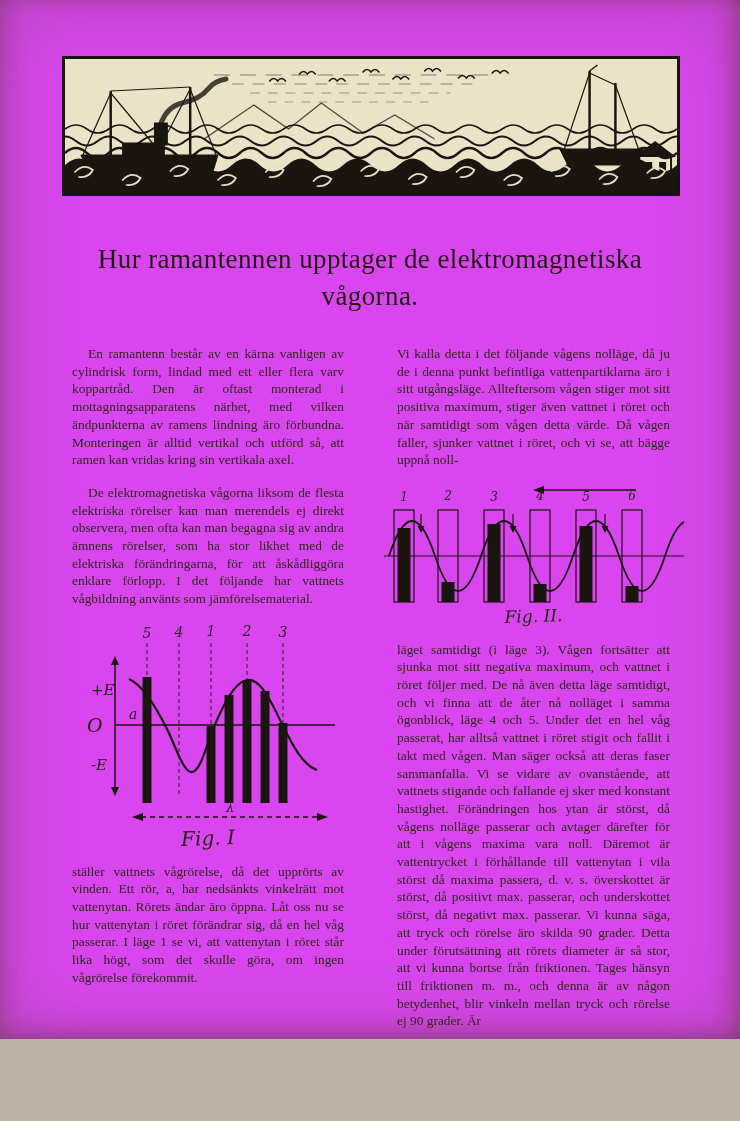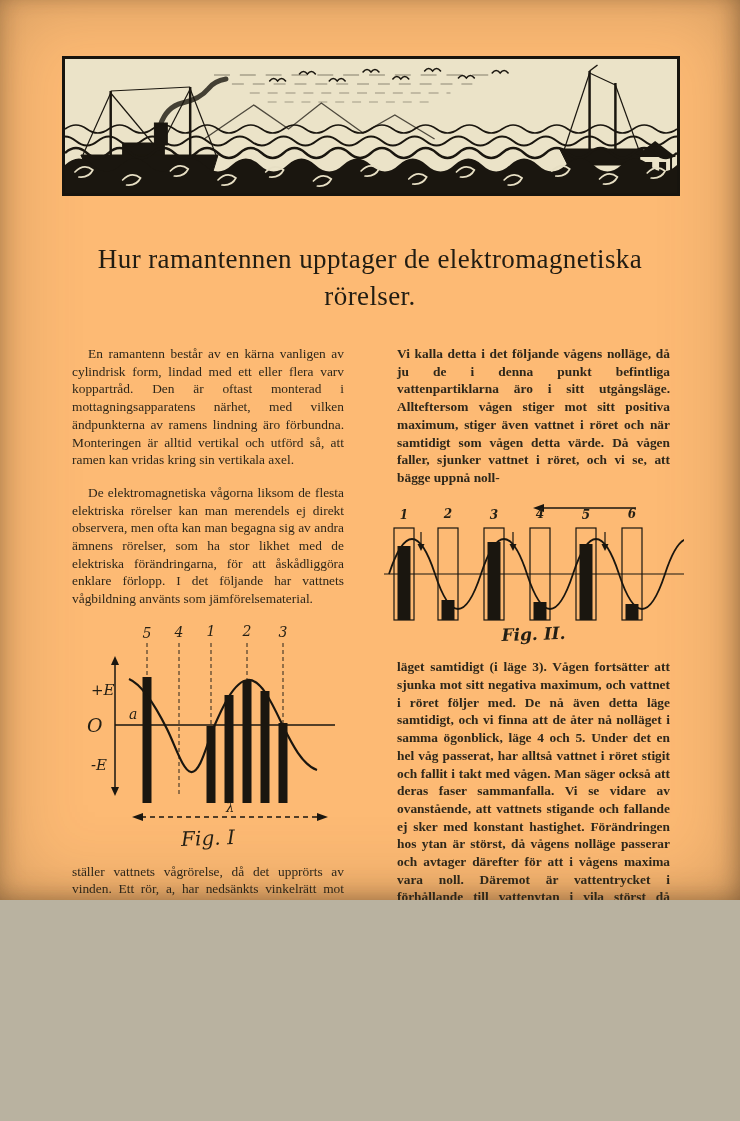--- a/index.html
+++ b/index.html
@@ -1,20 +1,20 @@
 <!DOCTYPE html>
 <html><head>
 <meta charset="utf-8">
 <style>
   * { margin:0; padding:0; box-sizing:border-box; }
   html,body { width:740px; height:1121px; }
   body { background:#b9b2a0; font-family:"Liberation Serif", serif; }
   .paper {
-    position:relative; width:740px; height:900px; overflow:hidden;
-    background:#fdba74;
+    position:relative; width:740px; height:1039px; overflow:hidden;
+    background:#d946ef;
     box-shadow: inset 0 0 80px rgba(96,74,43,.30),
                 inset -12px 0 26px -10px rgba(60,40,20,.38),
                 inset 0 -14px 30px -12px rgba(60,40,20,.30),
                 inset 12px 0 26px -12px rgba(60,40,20,.22);
     color:#2b2417;
   }
   .illus {
     position:absolute; left:62px; top:56px; width:618px; height:140px;
     border:3px solid #17140e; background:#ebe3c8;
   }
@@ -23,21 +23,21 @@
     position:absolute; left:0; right:0; top:241px; text-align:center;
     font-size:27px; font-weight:400; line-height:37px; letter-spacing:.4px;
     color:#211c12; font-family:"Liberation Serif", serif;
   }
   .col {
     position:absolute; top:330px; width:302px;
     font-size:13.4px; line-height:17.7px; text-align:justify;
     color:#2e271a;
   }
   .col-left { left:57px; }
-  .col-right { left:382px; width:303px;font-weight:bold; }
+  .col-right { left:382px; width:303px; }
   .col p { margin:15px; }
   p.indent { text-indent:16px; }
   .figwrap { margin:12px 0 4px; }
   .figwrap svg { display:block; }
   .fig1-svg { width:250px; height:205px; margin:2px 0 0 30px; }
   .fig2-svg { width:300px; height:122px; margin:0 auto; }
   .fig-caption {
     text-align:center; font-style:italic; font-size:20px;
     font-family:"DejaVu Serif", serif; color:#241f14;
     transform:rotate(-2deg); margin:2px 0 6px;
@@ -130,21 +130,21 @@
         <path d="M442,121 q9,-9 18,-2 q-4,8 -14,7"></path>
         <path d="M490,112 q9,-9 18,-2 q-4,8 -14,7"></path>
         <path d="M538,120 q9,-9 18,-2 q-4,8 -14,7"></path>
         <path d="M586,114 q9,-9 18,-2 q-4,8 -14,7"></path>
       </g>
     </svg>
   </div>
 
   <h1 class="title">
     <span>Hur ramantennen upptager de elektromagnetiska</span><br>
-    <span>rörelser.</span>
+    <span>vågorna.</span>
   </h1>
 
   <div class="col col-left">
     <p class="indent">En ramantenn består av en kärna vanligen av cylindrisk form, lindad med ett eller flera varv koppartråd.  Den är oftast monterad i mottagningsapparatens närhet, med vilken ändpunkterna av ramens lindning äro förbundna. Monteringen är alltid vertikal och utförd så, att ramen kan vridas kring sin vertikala axel.</p>
     <p class="indent">De elektromagnetiska vågorna liksom de flesta elektriska rörelser kan man merendels ej direkt observera, men ofta kan man begagna sig av andra ämnens rörelser, som ha stor likhet med de elektriska förändringarna, för att åskådliggöra enklare förlopp.  I det följande har vattnets vågbildning använts som jämförelsematerial.</p>
 
     <div class="figwrap">
       <svg class="fig1-svg" viewBox="0 0 250 205">
 
         <text class="figtext" x="60" y="15" font-size="14" text-anchor="middle">5</text>

